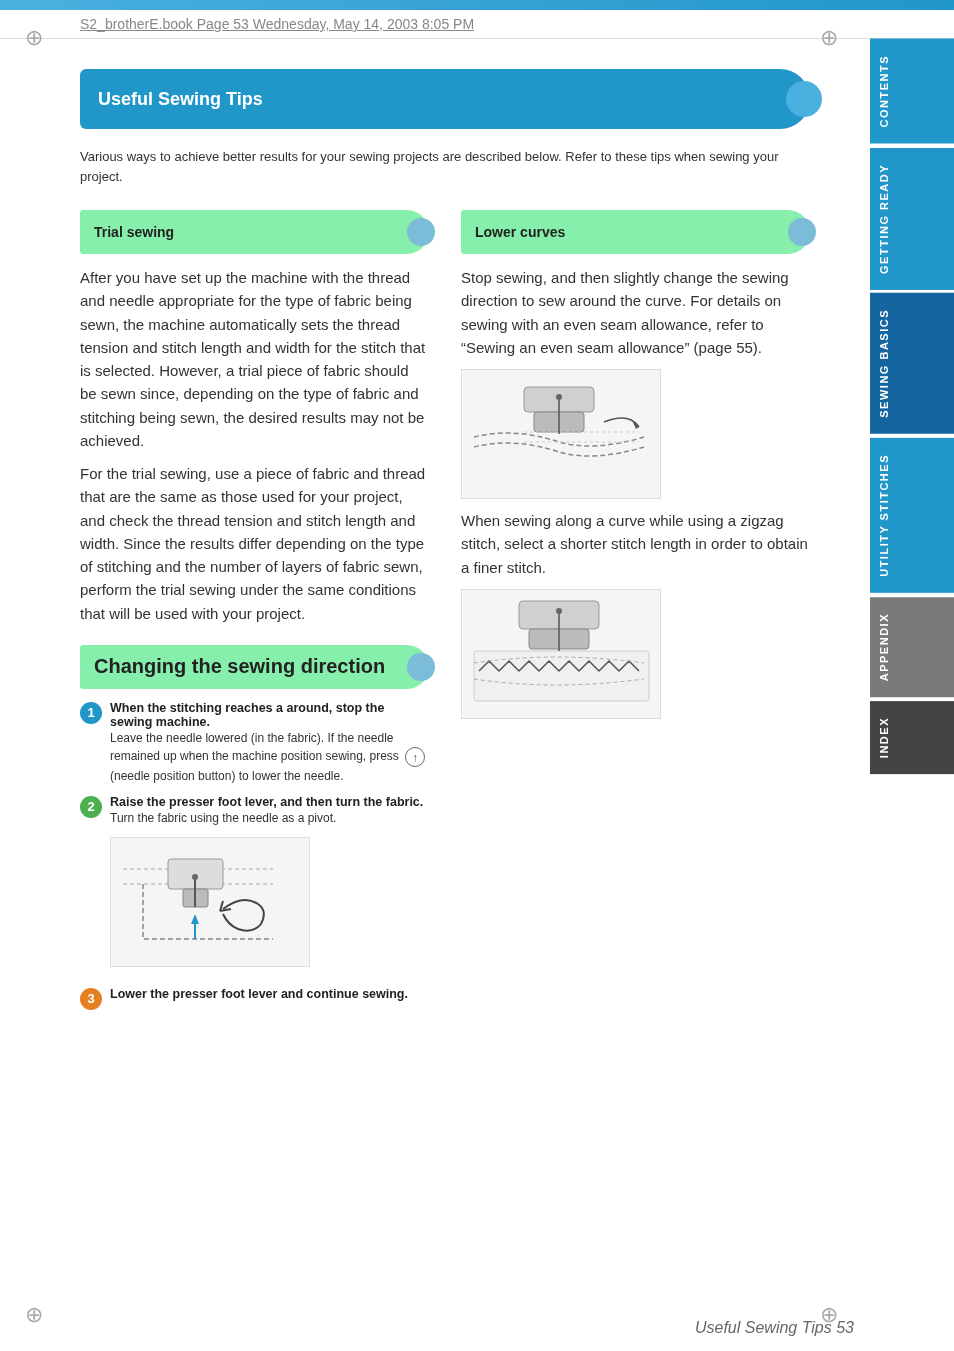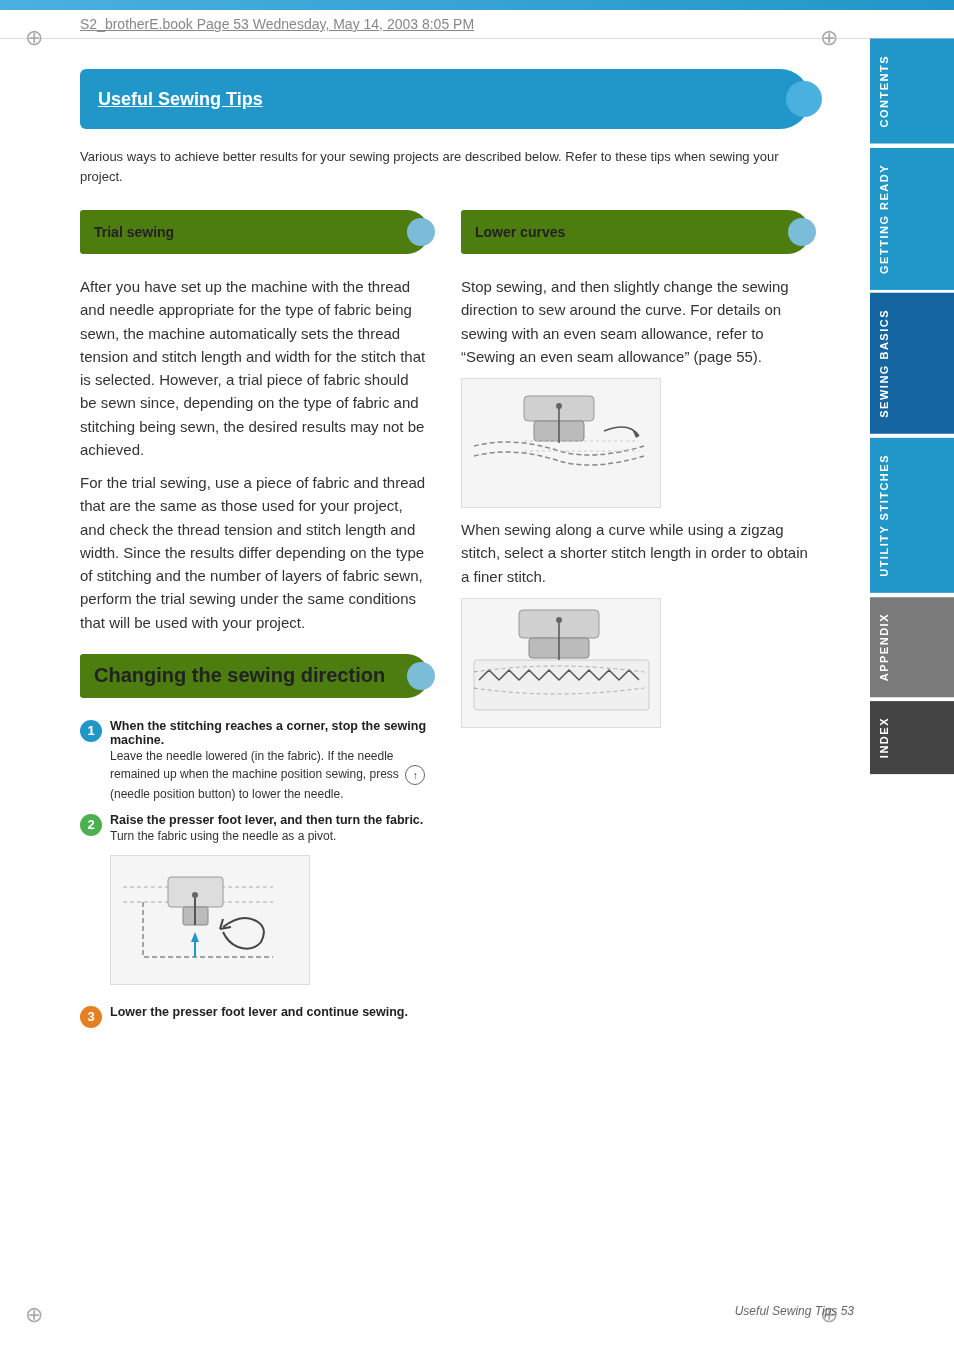--- a/index.html
+++ b/index.html
@@ -40,21 +40,20 @@
     .section-header-main {
       background: #2196c8;
       color: #fff;
       font-size: 18px;
       font-weight: bold;
       padding: 12px 18px;
       border-radius: 6px 30px 30px 6px;
       margin-bottom: 18px;
       display: flex;
       align-items: center;
-      text-decoration: underline;
     }
 
     .section-header-main::after {
       content: '';
       display: inline-block;
       width: 36px;
       height: 36px;
       background: #4ab0e0;
       border-radius: 50%;
       margin-left: auto;
@@ -78,27 +77,27 @@
     .col-left {
       flex: 1;
     }
 
     .col-right {
       flex: 1;
     }
 
     
     .sub-header {
-      background: #4d7c0f;
+      background: #86efac;
       color: #222;
       font-size: 15px;
       font-weight: bold;
       padding: 8px 14px;
       border-radius: 4px 28px 28px 4px;
-      margin-bottom: 21px;
+      margin-bottom: 12px;
       display: flex;
       align-items: center;
       position: relative;
     }
 
     .sub-header::after {
       content: '';
       display: inline-block;
       width: 28px;
       height: 28px;
@@ -198,23 +197,23 @@
       overflow: hidden;
     }
 
     .illustration svg {
       display: block;
     }
 
     
     .page-footer {
       position: absolute;
-      bottom: 33px;
+      bottom: 14px;
       right: 100px;
-      font-size: 12px;
+      font-size: 16px;
       color: #666;
       font-style: italic;
     }
 
     
     .crosshair {
       position: absolute;
       width: 24px;
       height: 24px;
     }
@@ -320,21 +319,21 @@
         <p class="body-text">After you have set up the machine with the thread and needle appropriate for the type of fabric being sewn, the machine automatically sets the thread tension and stitch length and width for the stitch that is selected. However, a trial piece of fabric should be sewn since, depending on the type of fabric and stitching being sewn, the desired results may not be achieved.</p>
         <p class="body-text">For the trial sewing, use a piece of fabric and thread that are the same as those used for your project, and check the thread tension and stitch length and width. Since the results differ depending on the type of stitching and the number of layers of fabric sewn, perform the trial sewing under the same conditions that will be used with your project.</p>
 
         <div class="sub-header" style="margin-top:20px;">
           <span class="sub-header-text changing-header">Changing the sewing direction</span>
         </div>
 
         <div class="step">
           <div class="step-number step-1">1</div>
           <div class="step-content">
-            <div class="step-bold">When the stitching reaches a corner, stop the sewing machine.</div>
+            <div class="step-bold">When the stitching reaches a around, stop the sewing machine.</div>
             <div class="step-text">
               <span>Leave the needle lowered (in the fabric). If the needle remained up when the machine position sewing, press</span>
               <span class="needle-icon"></span>
               <span>(needle position button) to lower the needle.</span>
             </div>
           </div>
         </div>
 
         <div class="step">
           <div class="step-number step-2">2</div>

